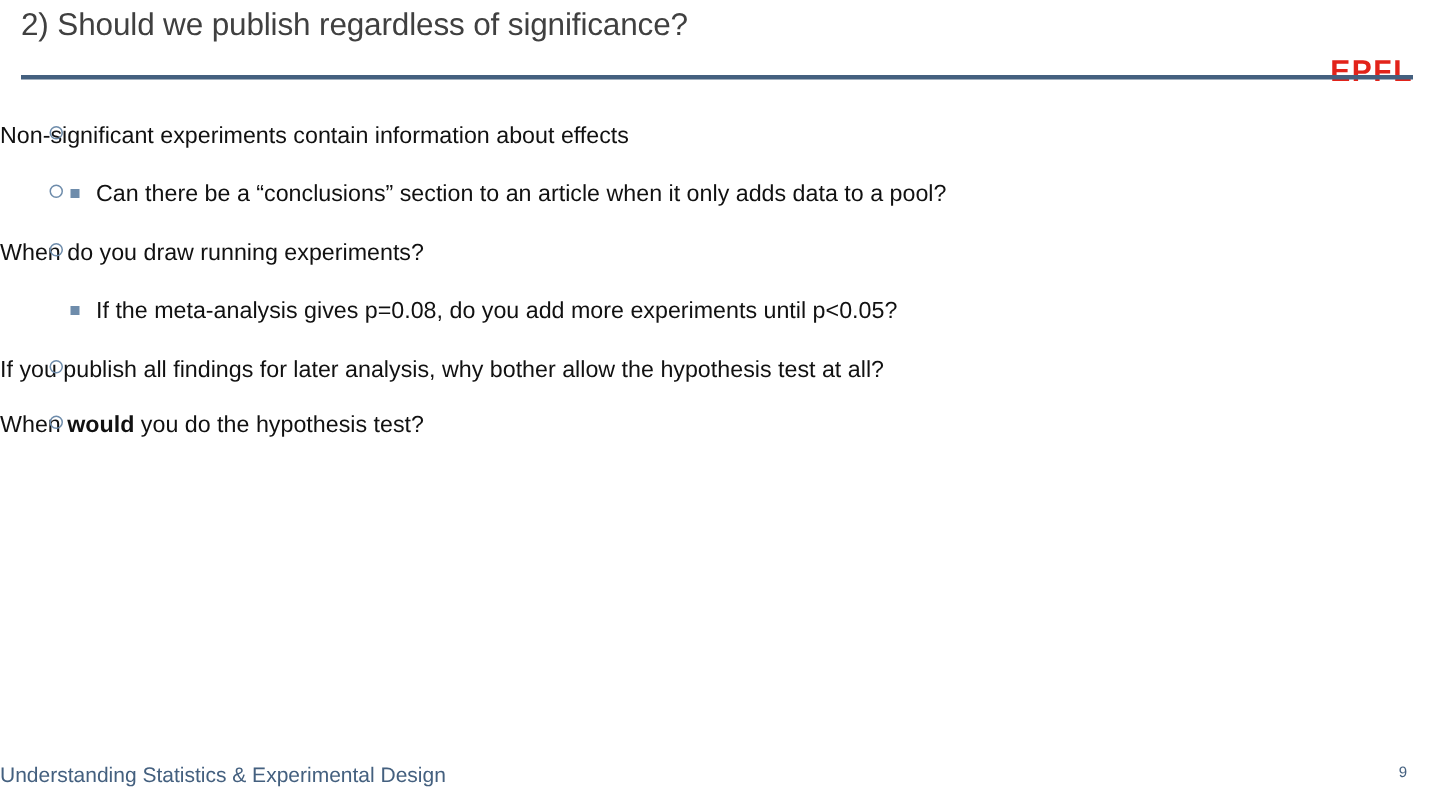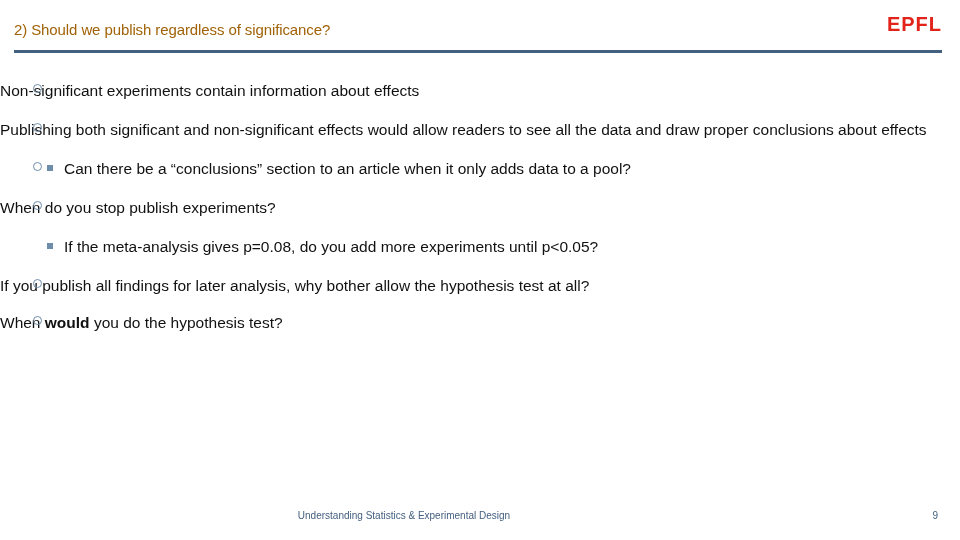--- a/index.html
+++ b/index.html
@@ -19,31 +19,31 @@
     position: relative;
     width: 960px;
     height: 540px;
     box-sizing: border-box;
   }
 
   
   .title {
     position: absolute;
     left: 14px;
-    top: 17px;
-    font-size: 15px;
+    top: 4px;
+    font-size: 21px;
     line-height: 26px;
     letter-spacing: -0.1px;
-    color: #a16207;
+    color: #404040;
     white-space: nowrap;
   }
   .logo {
     position: absolute;
     right: 18px;
-    top: 12px;
+    top: 36px;
     font-size: 20px;
     font-weight: bold;
     letter-spacing: 1px;
     color: #e2231a;
     font-family: "Liberation Sans", sans-serif;
     line-height: 24px;
   }
   .title-rule {
     position: absolute;
     left: 14px;
@@ -104,22 +104,21 @@
   }
   .tight { margin-bottom: 16px; }
   .bold { font-weight: bold; }
 
   
   .footer-text {
     position: absolute;
     left: 0;
     top: 510px;
     width: 808px;
-    text-align: center;
-    font-size: 10px;
+    font-size: 14px;
     line-height: 12px;
     color: #44607f;
   }
   .footer-page {
     position: absolute;
     right: 22px;
     top: 510px;
     font-size: 10px;
     line-height: 12px;
     color: #44607f;
@@ -136,38 +135,34 @@
 
   <div class="title-rule"></div>
 
   <div class="body">
 
     <div class="bullet lvl1">
       <span class="marker"></span>
       <span>Non-significant experiments contain information about effects</span>
     </div>
 
-    <div class="bullet lvl1">
-      <span class="marker"></span>
-      <span>Publishing both significant and non-significant effects would allow readers to see all the data and draw proper conclusions about effects</span>
-    </div>
 
     <div class="bullet lvl1">
       <span class="marker"></span>
     </div>
 
     <div class="bullet lvl2">
       <span class="marker"></span>
       <span>Can there be a “conclusions” section to an article when it only adds data to a pool?</span>
     </div>
 
 
     <div class="bullet lvl1">
       <span class="marker"></span>
-      <span>When do you stop publish experiments?</span>
+      <span>When do you draw running experiments?</span>
     </div>
 
     <div class="bullet lvl2">
       <span class="marker"></span>
       <span>If the meta-analysis gives p=0.08, do you add more experiments until p&lt;0.05?</span>
     </div>
 
 
     <div class="bullet lvl1 tight">
       <span class="marker"></span>

